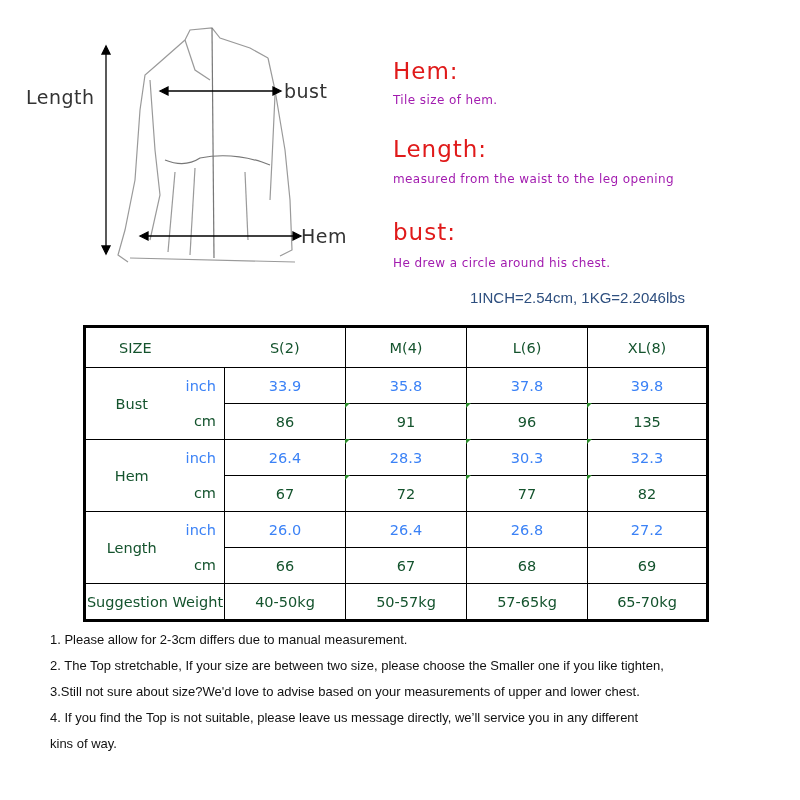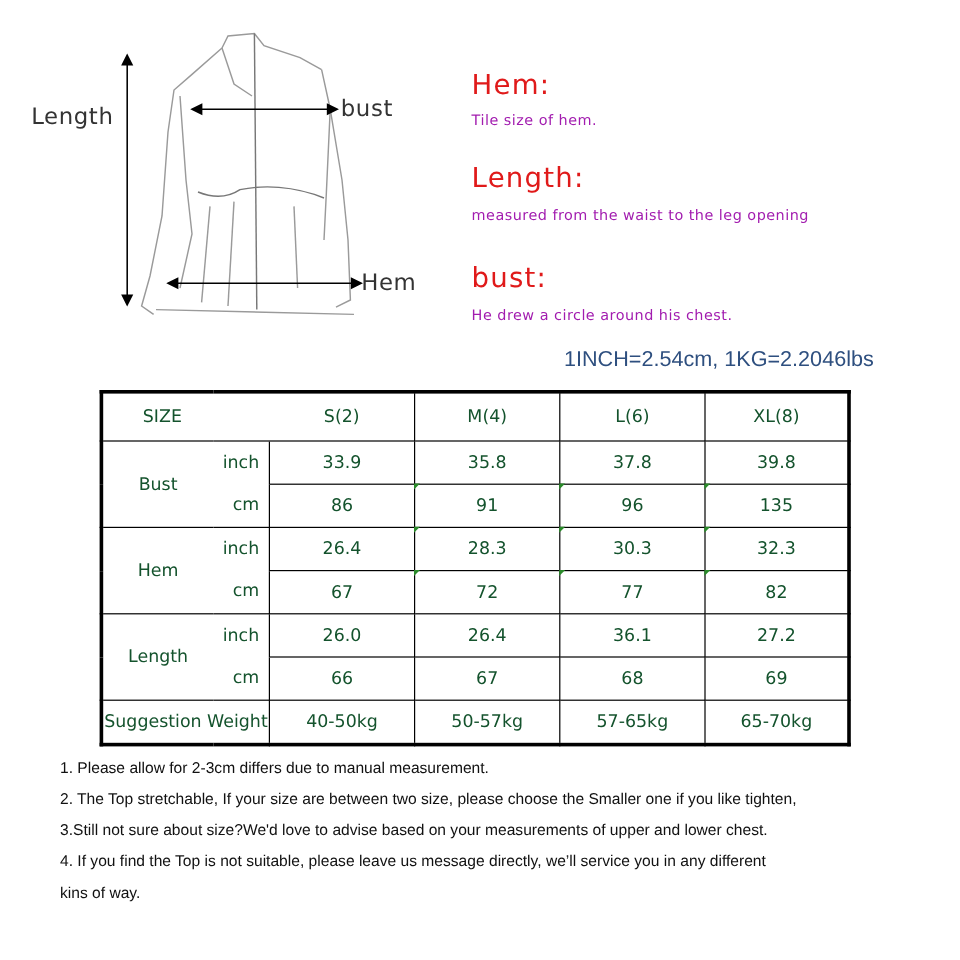--- a/index.html
+++ b/index.html
@@ -1,24 +1,24 @@
 <!DOCTYPE html>
 <html><head>
 <meta charset="utf-8">
 <style>
   html, body { margin:0; padding:0; background:#ffffff; }
   body { width:800px; height:800px; position:relative; overflow:hidden; font-family:"DejaVu Sans", sans-serif; }
   .abs { position:absolute; }
   .label-dia { font-family:"DejaVu Sans", sans-serif; color:#333; font-size:19px; letter-spacing:0.5px; }
   .def-title { font-family:"DejaVu Sans", sans-serif; color:#e01a1a; font-size:23px; letter-spacing:1px; }
   .def-text { font-family:"DejaVu Sans", sans-serif; color:#a21caf; font-size:12px; letter-spacing:0.4px; white-space:nowrap; }
-  .conv { font-family:"Liberation Sans", sans-serif; color:#2e4f7f; font-size:18px; }
+  .conv { font-family:"Liberation Sans", sans-serif; color:#2e4f7f; font-size:15px; }
   table.size { position:absolute; left:83px; top:325px; border-collapse:collapse; border:3px solid #000; font-family:"DejaVu Sans", sans-serif; font-size:14.5px; }
   table.size td { border:1px solid #000; padding:0; text-align:center; color:#14532d; }
-  table.size td.red { color:#14532d; }
+  table.size td.red { color:#3b82f6; }
   table.size tr.hdr td { height:39px; }
   table.size tr.r td { height:35px; }
   td.lbl { text-align:left !important; }
   td.unit { text-align:right !important; padding-right:8px !important; }
   .tick { position:relative; }
   .tick::before { content:""; position:absolute; left:-1px; top:-1px; border-top:5px solid #2a8a2a; border-right:5px solid transparent; }
   .notes { position:absolute; left:50px; top:630px; font-family:"Liberation Sans", sans-serif; font-size:13px; color:#111; }
   .notes div { height:26px; line-height:20px; white-space:nowrap; }
 </style>
 </head>
@@ -122,21 +122,21 @@
     <td class="tick">72</td>
     <td class="tick">77</td>
     <td class="tick">82</td>
   </tr>
 
   <tr class="r">
     <td rowspan="2" style="border-right:none;">Length</td>
     <td class="red unit" style="border-left:none;border-bottom:none;">inch</td>
     <td class="red">26.0</td>
     <td class="red">26.4</td>
-    <td class="red">36.1</td>
+    <td class="red">26.8</td>
     <td class="red">27.2</td>
   </tr>
   <tr class="r">
     <td class="unit" style="border-left:none;border-top:none;">cm</td>
     <td>66</td>
     <td>67</td>
     <td>68</td>
     <td>69</td>
   </tr>
 

